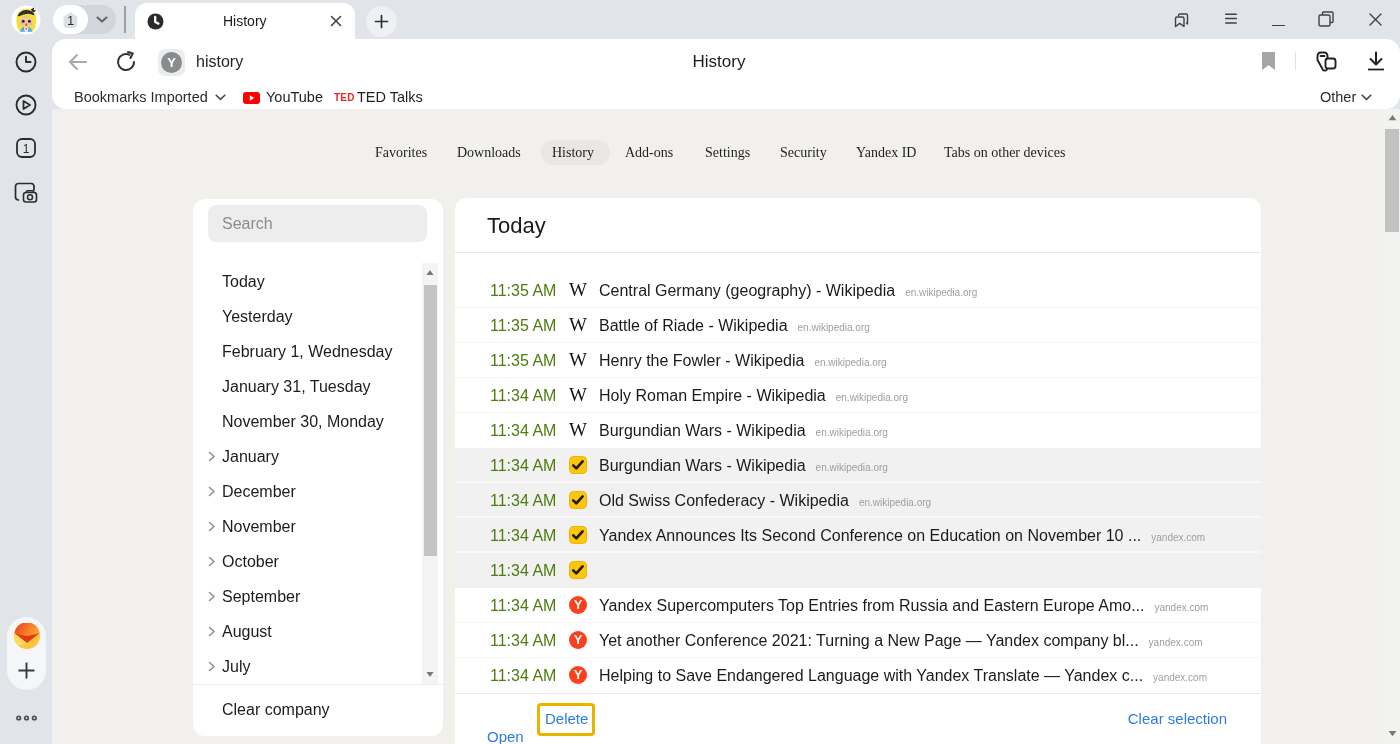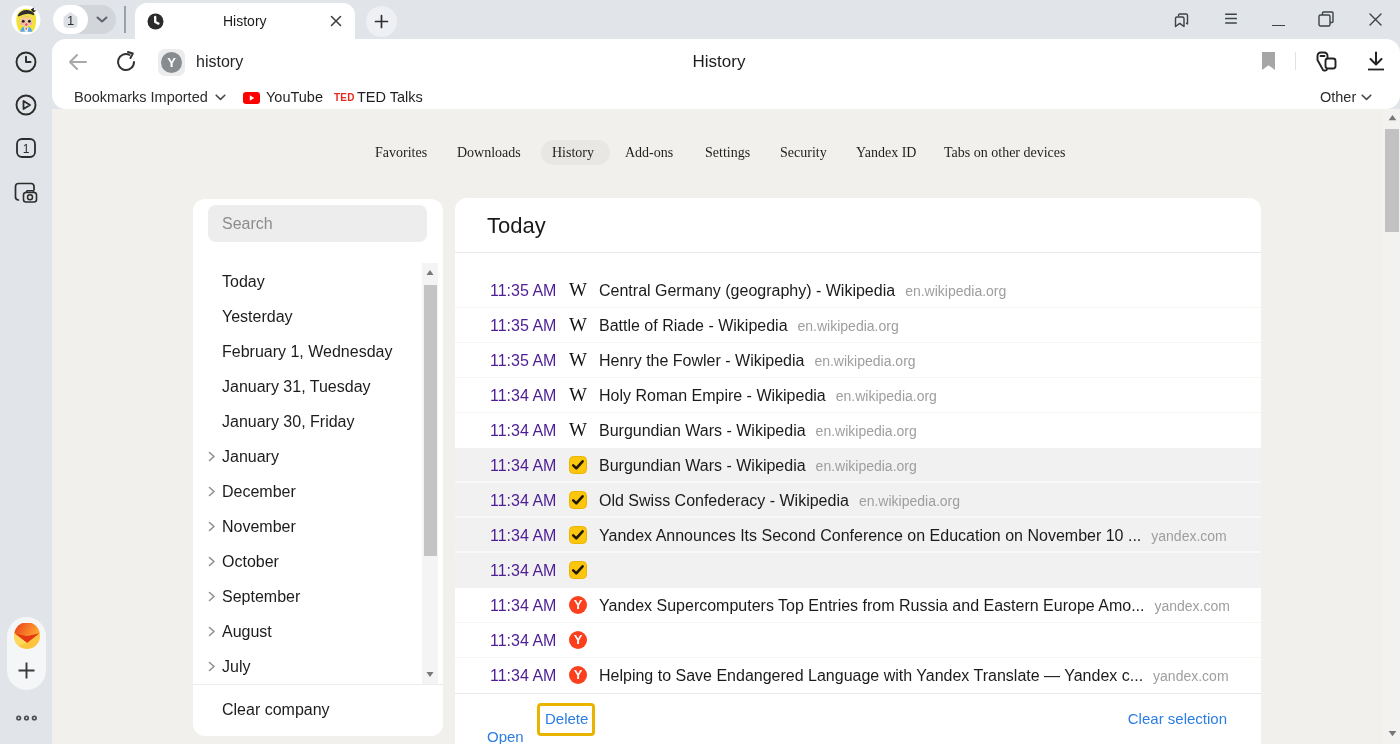--- a/index.html
+++ b/index.html
@@ -8,24 +8,24 @@
   .abs { position:absolute; }
   .toolbar-panel { left:52px; top:39px; width:1348px; height:70px; background:#fff; border-radius:14px; }
   .content { left:52px; top:109px; width:1348px; height:635px; background:#f1f0ed; }
   .tab { left:135px; top:3px; width:220px; height:38px; background:#fff; border-radius:12px 12px 0 0; }
   .card { background:#fff; border-radius:12px; }
   .row-sep { height:1px; background:#f5f5f4; left:455px; width:806px; }
   .navitem { top:144px; height:17px; line-height:17px; font-size:14px; color:#1f1f1f;font-family:Liberation Serif, serif; }
   .litem { height:35px; line-height:35px; font-size:16px; color:#1c1c1c; left:222px; }
   .chev { position:absolute; left:-16px; top:12px; width:11px; height:11px; }
   .hrow { position:absolute; left:455px; width:806px; height:35px; }
-  .hrow .time { position:absolute; left:35px; top:0; line-height:35px; font-size:16px; color:#4c1d95; }
+  .hrow .time { position:absolute; left:35px; top:0; line-height:35px; font-size:16px; color:#4d7c0f; }
   .hrow .icon { position:absolute; left:114px; top:8.5px; width:18px; height:18px; }
   .hrow .title { position:absolute; left:144px; top:0; line-height:35px; font-size:16px; color:#1b1b1b; white-space:nowrap; }
-  .hrow .dom { font-size:14px; color:#9e9e9e; margin-left:10px;margin-top:36px; }
+  .hrow .dom { font-size:10px; color:#9e9e9e; margin-left:10px;margin-top:36px; }
   .wicon { font-family:"Liberation Serif",serif; font-size:19px; line-height:18px; color:#111; text-align:center; width:18px; }
   .yicon { background:#fc3f1d; border-radius:50%; color:#fff; font-weight:bold; font-size:13px; line-height:18px; text-align:center; }
   .sel { background:#f1f1f1; }
   .blue { color:#2b7de2; font-size:15px; }
 </style>
 </head>
 <body>
   <div class="abs toolbar-panel"></div>
 
   <svg class="abs" style="left:11px;top:5px" width="30" height="30" viewBox="0 0 30 30">
@@ -191,21 +191,21 @@
   <div class="abs navitem" style="left:944px">Tabs on other devices</div>
 
   <div class="abs card" style="left:193px;top:199px;width:250px;height:537px"></div>
   <div class="abs" style="left:208px;top:205px;width:219px;height:37px;background:#ededed;border-radius:8px"></div>
   <div class="abs" style="left:222px;top:205px;height:37px;line-height:37px;font-size:16px;color:#8c8c8c">Search</div>
 
   <div class="abs litem" style="top:263.5px">Today</div>
   <div class="abs litem" style="top:298.5px">Yesterday</div>
   <div class="abs litem" style="top:333.5px">February 1, Wednesday</div>
   <div class="abs litem" style="top:368.5px">January 31, Tuesday</div>
-  <div class="abs litem" style="top:403.5px">January 30, Friday</div>
+  <div class="abs litem" style="top:403.5px">November 30, Monday</div>
   <div class="abs litem" style="top:438.5px"><svg class="chev" viewBox="0 0 11 11">
       <path d="M3.5 1.5 L8 5.5 L3.5 9.5" stroke="#8f8f8f" stroke-width="1.6" fill="none" stroke-linecap="round" stroke-linejoin="round"></path>
     </svg>January</div>
   <div class="abs litem" style="top:473.5px"><svg class="chev" viewBox="0 0 11 11">
       <path d="M3.5 1.5 L8 5.5 L3.5 9.5" stroke="#8f8f8f" stroke-width="1.6" fill="none" stroke-linecap="round" stroke-linejoin="round"></path>
     </svg>December</div>
   <div class="abs litem" style="top:508.5px"><svg class="chev" viewBox="0 0 11 11">
       <path d="M3.5 1.5 L8 5.5 L3.5 9.5" stroke="#8f8f8f" stroke-width="1.6" fill="none" stroke-linecap="round" stroke-linejoin="round"></path>
     </svg>November</div>
   <div class="abs litem" style="top:543.5px"><svg class="chev" viewBox="0 0 11 11">
@@ -294,20 +294,21 @@
     </svg>
   </div>
   <div class="abs hrow" style="top:587.5px">
     <div class="time">11:34 AM</div>
     <div class="icon yicon">Y</div>
     <div class="title">Yandex Supercomputers Top Entries from Russia and Eastern Europe Amo...<span class="dom">yandex.com</span></div>
   </div>
   <div class="abs hrow" style="top:622.5px">
     <div class="time">11:34 AM</div>
     <div class="icon yicon">Y</div>
+    <div class="title">Yet another Conference 2021: Turning a New Page — Yandex company bl...<span class="dom">yandex.com</span></div>
   </div>
   <div class="abs hrow" style="top:657.5px">
     <div class="time">11:34 AM</div>
     <div class="icon yicon">Y</div>
     <div class="title">Helping to Save Endangered Language with Yandex Translate — Yandex c...<span class="dom">yandex.com</span></div>
   </div>
 
   <div class="abs row-sep" style="top:307px"></div>
   <div class="abs row-sep" style="top:342px"></div>
   <div class="abs row-sep" style="top:377px"></div>

